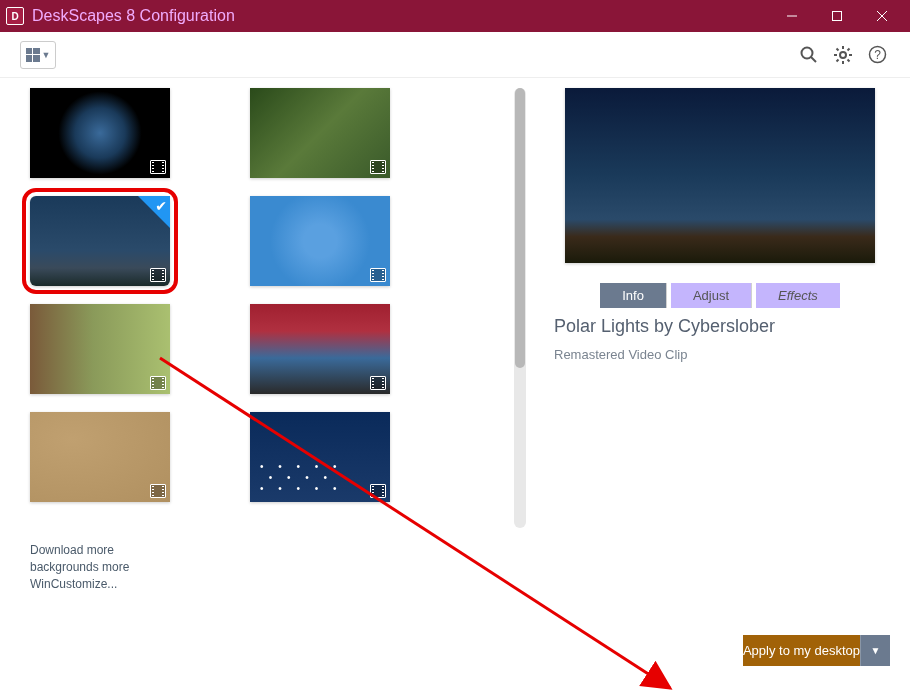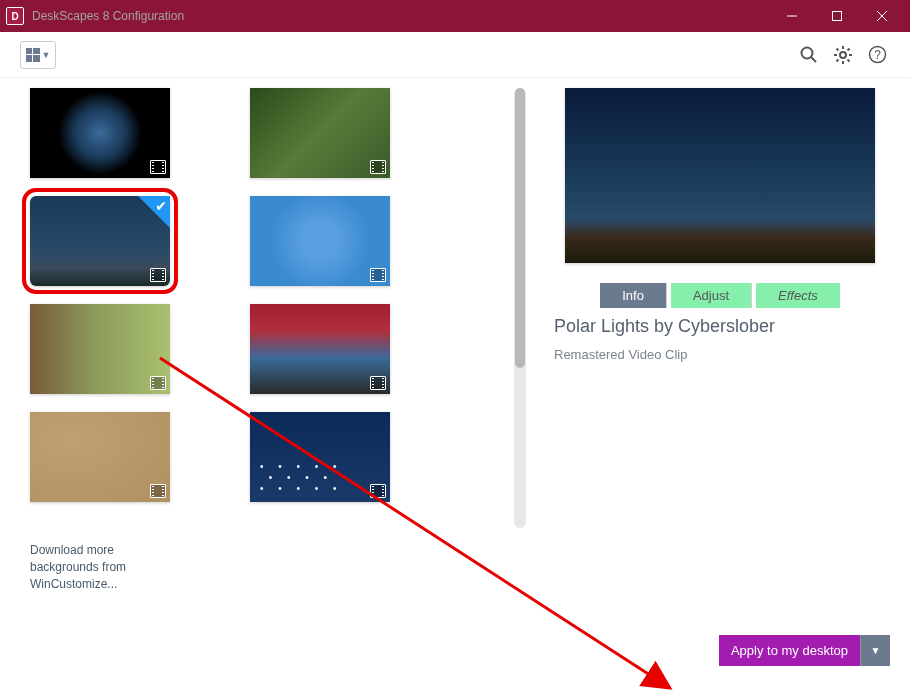--- a/index.html
+++ b/index.html
@@ -1,20 +1,20 @@
 <!DOCTYPE html>
 <html><head>
 <meta charset="utf-8">
 <style>
 * { margin: 0; padding: 0; box-sizing: border-box; font-family: 'Segoe UI', Arial, sans-serif; }
 body { background: #f0f0f0; display: flex; justify-content: center; align-items: flex-start; }
 .window { width: 910px; height: 692px; background: #fff; position: relative; box-shadow: 0 2px 10px rgba(0,0,0,0.3); }
 .titlebar { height: 32px; background: #8a1538; display: flex; align-items: center; padding: 0 6px; }
 .titlebar-icon { width: 18px; height: 18px; background: #a61e44; border: 1px solid #fff; border-radius: 2px; display: flex; align-items: center; justify-content: center; color: #fff; font-size: 10px; font-weight: bold; margin-right: 8px; }
-.titlebar-text { color: #a3a3a3; font-size: 12px; flex: 1; }
+.titlebar-text { color: #f0abfc; font-size: 16px; flex: 1; }
 .win-controls { display: flex; gap: 0; }
 .win-btn { width: 45px; height: 32px; display: flex; align-items: center; justify-content: center; color: #fff; cursor: pointer; }
 .toolbar { height: 46px; display: flex; align-items: center; padding: 0 20px; border-bottom: 1px solid #eee; }
 .view-btn { width: 36px; height: 28px; border: 1px solid #ccc; border-radius: 3px; display: flex; align-items: center; justify-content: center; gap: 2px; cursor: pointer; background: #fff; }
 .view-grid { width: 14px; height: 14px; display: grid; grid-template-columns: 1fr 1fr; grid-template-rows: 1fr 1fr; gap: 1px; }
 .view-grid > div { background: #6b7a8f; }
 .toolbar-spacer { flex: 1; }
 .tool-icon { width: 26px; height: 26px; display: flex; align-items: center; justify-content: center; color: #555; cursor: pointer; margin-left: 8px; font-size: 18px; }
 .content { display: flex; height: calc(100% - 78px); padding: 10px 20px 20px 20px; position: relative; }
 .gallery { width: 480px; display: flex; flex-direction: column; }
@@ -26,27 +26,27 @@
 .thumb .film-icon::after { right: 1px; }
 .thumb.selected { outline: 4px solid #e60000; outline-offset: 4px; border-radius: 6px; }
 .thumb.selected::after { content: ''; position: absolute; top: 0; right: 0; width: 0; height: 0; border-top: 32px solid #2196f3; border-left: 32px solid transparent; }
 .thumb .check { position: absolute; top: 2px; right: 3px; color: #fff; font-size: 14px; z-index: 2; }
 .download-text { text-align: left; color: #4a5a6a; font-size: 12px; margin-top: 30px; width: 140px; margin-left: 10px; line-height: 1.4; }
 .scrollbar { width: 12px; background: #e8e8e8; border-radius: 6px; margin: 0 14px; position: relative; align-self: stretch; height: 440px; }
 .scroll-thumb { position: absolute; left: 1px; top: 0; width: 10px; height: 280px; background: #b8b8b8; border-radius: 5px; }
 .preview { flex: 1; display: flex; flex-direction: column; padding-left: 10px; }
 .preview-img { width: 310px; height: 175px; background: linear-gradient(180deg, #0a1a3a 0%, #1a3a5a 50%, #2a4a6a 75%, #3a2a1a 85%, #1a1a0a 100%); position: relative; align-self: center; box-shadow: 0 1px 3px rgba(0,0,0,0.2); }
 .tabs { display: flex; justify-content: center; margin-top: 20px; gap: 4px; }
-.tab { padding: 5px 22px; font-size: 13px; background: #86efac; color: #555; cursor: pointer; border-right: 1px solid #d0d0d0; }
+.tab { padding: 5px 22px; font-size: 13px; background: #c4b5fd; color: #555; cursor: pointer; border-right: 1px solid #d0d0d0; }
 .tab:last-child { border-right: none; font-style: italic; }
 .tab.active { background: #6b7a8f; color: #fff; }
 .info-title { font-size: 18px; color: #556070; margin-top: 8px; margin-left: 4px; }
 .info-sub { font-size: 13px; color: #7a8490; margin-top: 10px; margin-left: 4px; }
 .apply-row { margin-top: auto; display: flex; justify-content: flex-end; padding-bottom: 6px; }
-.apply-btn { background: #a21caf; color: #fff; padding: 8px 12px; font-size: 13px; cursor: pointer; border: none; display: flex; align-items: center; }
+.apply-btn { background: #a16207; color: #fff; padding: 8px 0; font-size: 13px; cursor: pointer; border: none; display: flex; align-items: center; }
 .apply-drop { background: #6b7a8f; color: #fff; width: 30px; display: flex; align-items: center; justify-content: center; border-left: 1px solid #8a96a6; cursor: pointer; font-size: 10px; }
 .arrow-svg { position: absolute; top: 260px; left: 130px; pointer-events: none; z-index: 10; }
 
 
 .t-earth { background: radial-gradient(circle at 50% 50%, #3a6a9a 0%, #1a3a5a 30%, #000 50%); }
 .t-forest { background: linear-gradient(135deg, #2a4a1a, #5a7a3a, #3a5a2a); }
 .t-polar { background: linear-gradient(180deg, #1a3a5a 0%, #2a4a6a 60%, #3a4a5a 80%, #1a2a2a 100%); }
 .t-blue { background: radial-gradient(circle at 50% 50%, #5aa0e0 20%, #3a8ad0 60%); }
 .t-tree { background: linear-gradient(90deg, #7a5a3a 0%, #8a9a5a 45%, #aac070 100%); }
 .t-car { background: linear-gradient(180deg, #a02030 0%, #b03040 30%, #3a6a9a 60%, #2a2a2a 100%); }
@@ -138,21 +138,21 @@
           </div>
         <div class="thumb t-sand">
             <span class="film-icon"></span>
           </div>
         <div class="thumb t-snow">
             <span class="film-icon"></span>
           </div>
       </div>
       <div class="download-text">
         <span>Download more</span><br>
-        <span>backgrounds from</span><br>
+        <span>backgrounds more</span><br>
         <span>WinCustomize...</span>
       </div>
     </div>
 
     <div class="scrollbar">
       <div class="scroll-thumb"></div>
     </div>
 
     <div class="preview">
       <div class="preview-img"></div>

